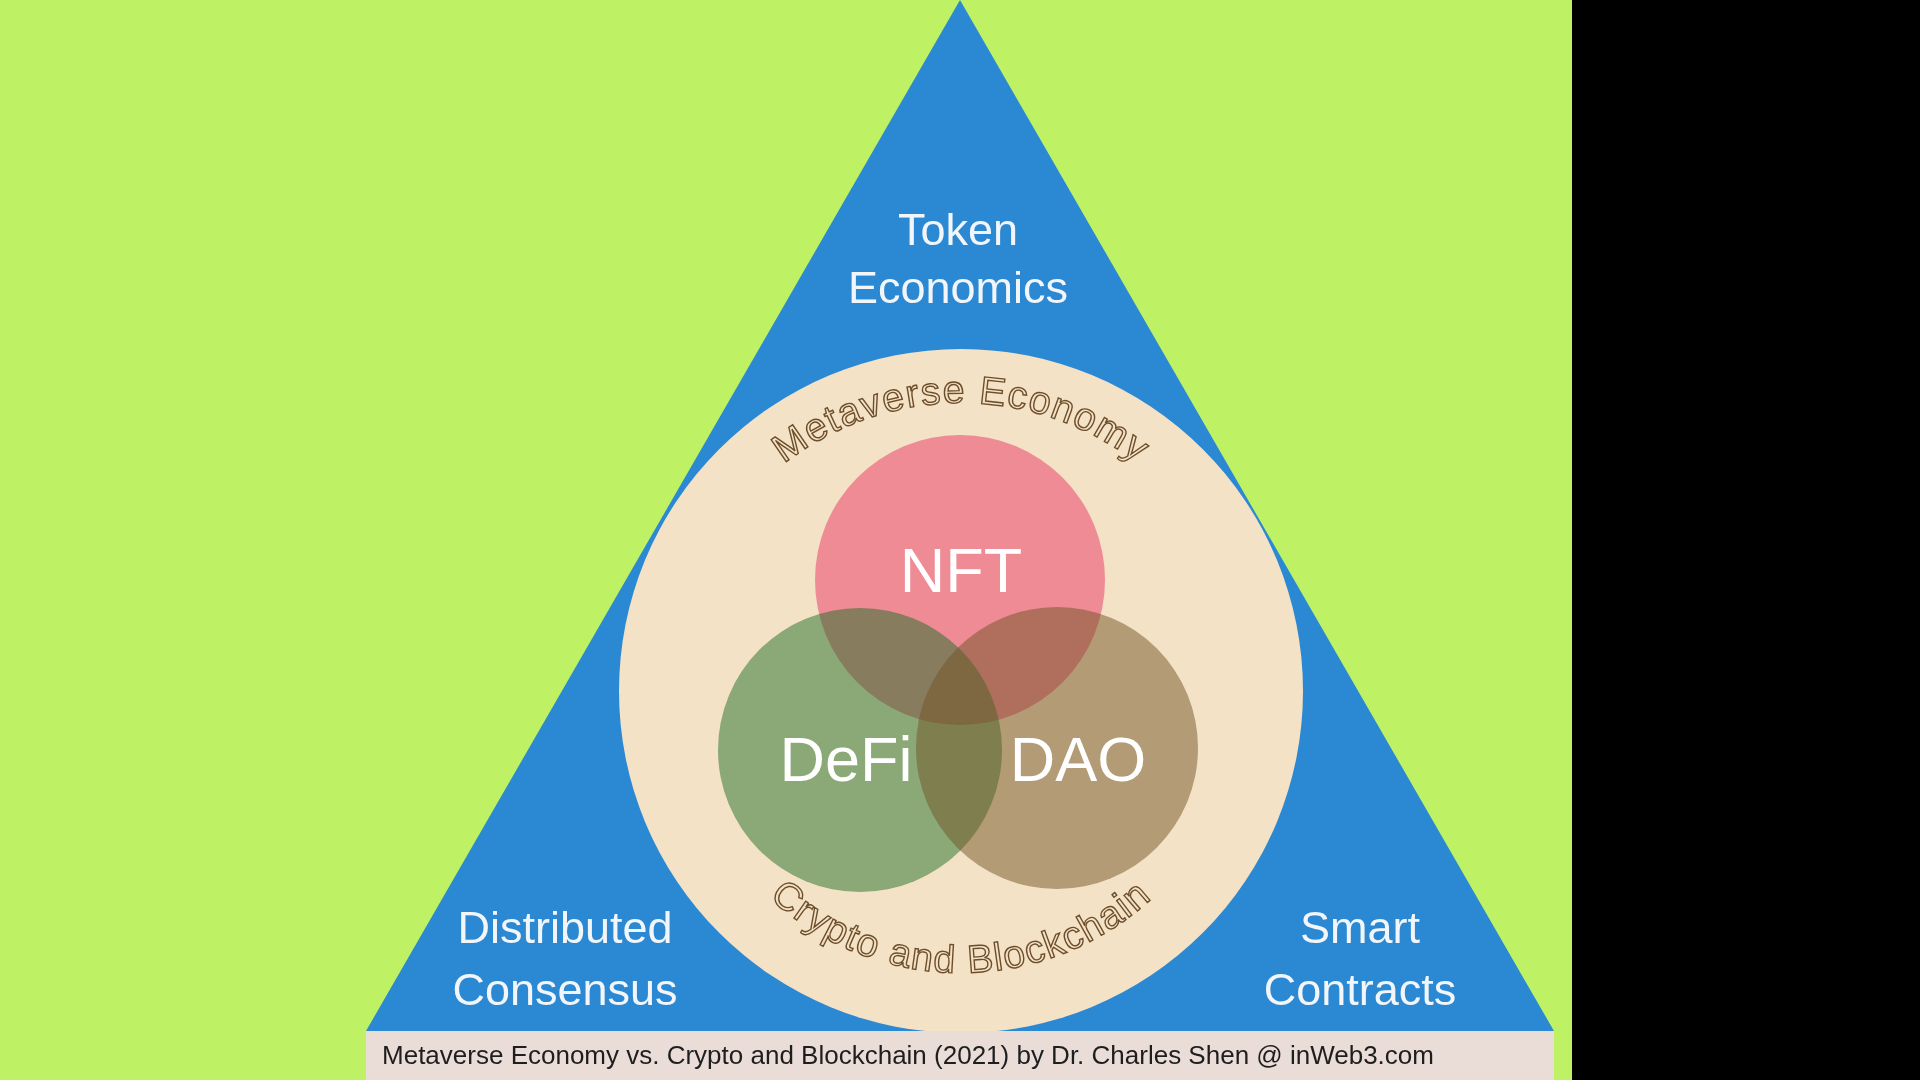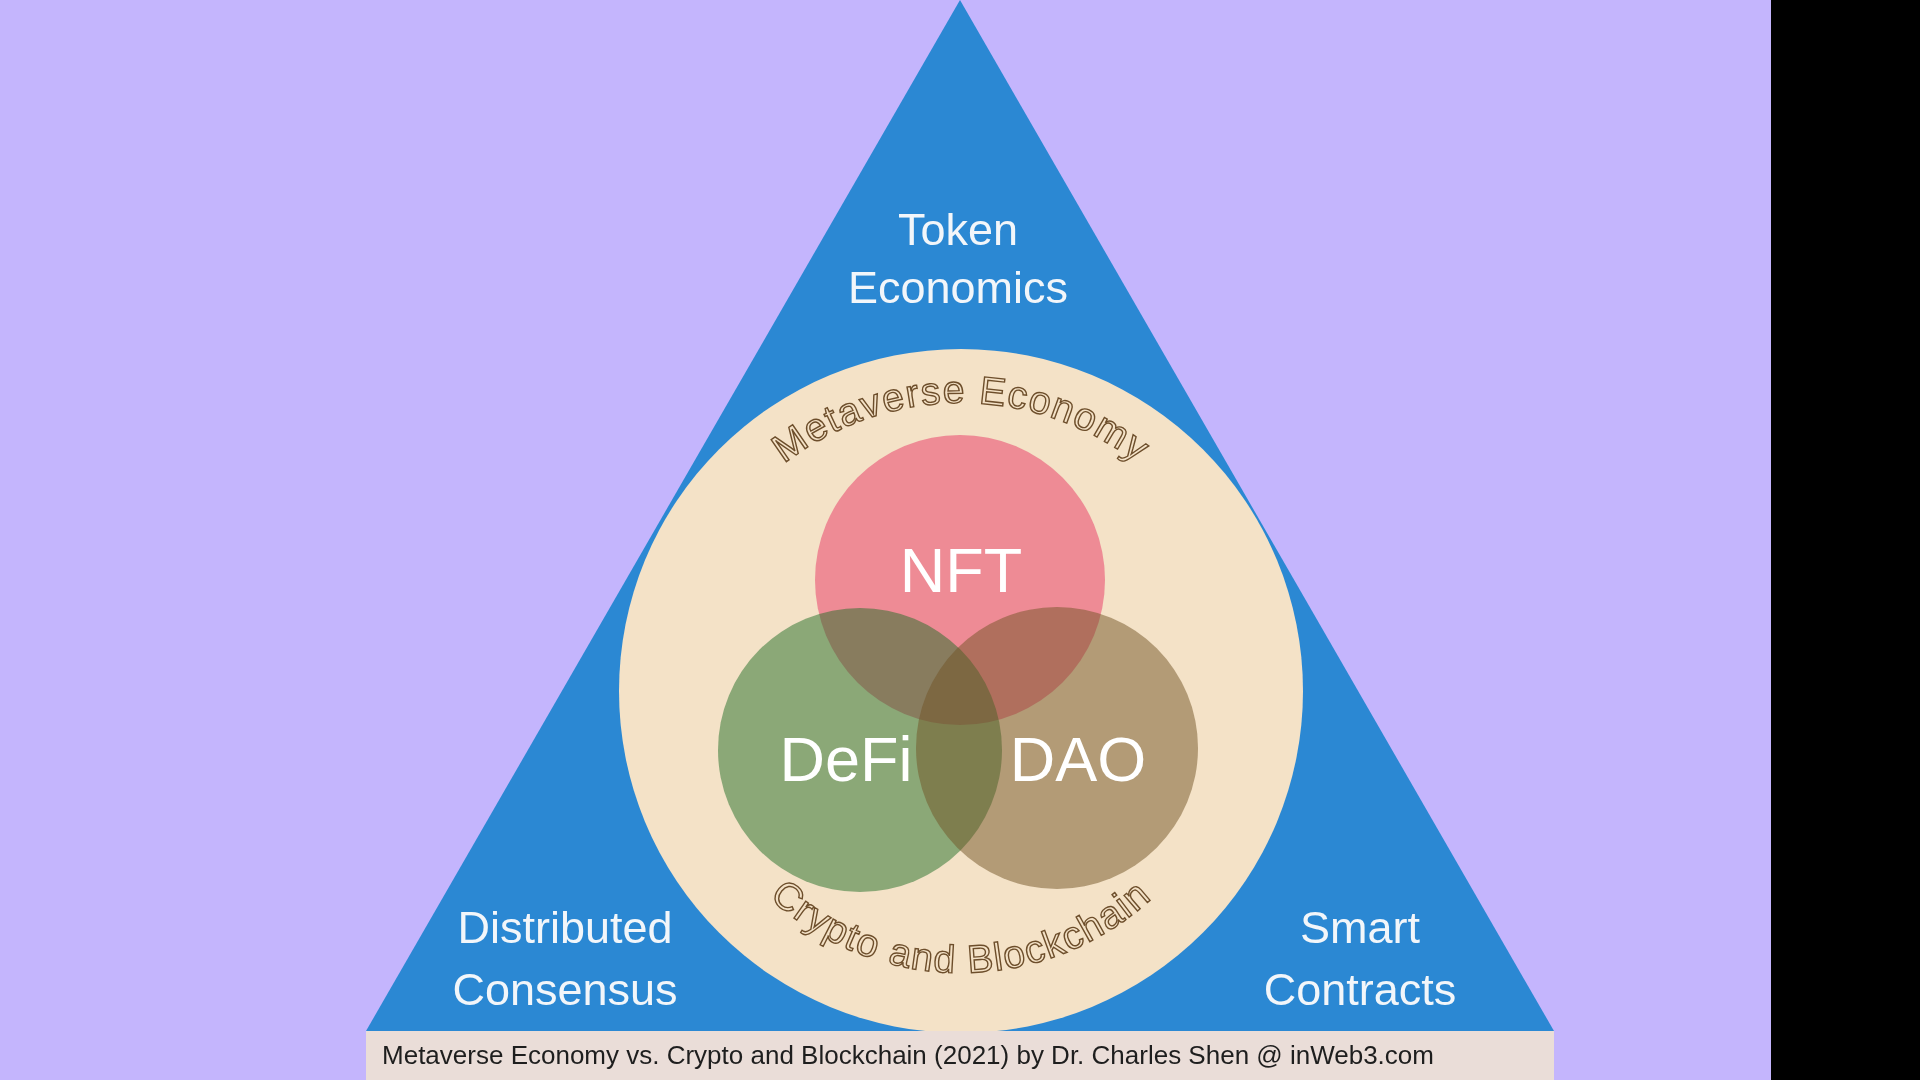--- a/index.html
+++ b/index.html
@@ -2,23 +2,23 @@
 <html><head>
 <meta charset="utf-8">
 <style>
   html, body {
     margin: 0;
     padding: 0;
     background: #000000;
   }
   .stage {
     position: relative;
-    width: 1771px;
+    width: 1572px;
     height: 1080px;
-    background: #c4b5fd;
+    background: #bef264;
     overflow: hidden;
     font-family: "Liberation Sans", sans-serif;
   }
   svg { display: block; }
 
   .corner-label {
     fill: #F2F6FA;
     font-size: 45px;
     font-family: "Liberation Sans", sans-serif;
     text-anchor: middle;

